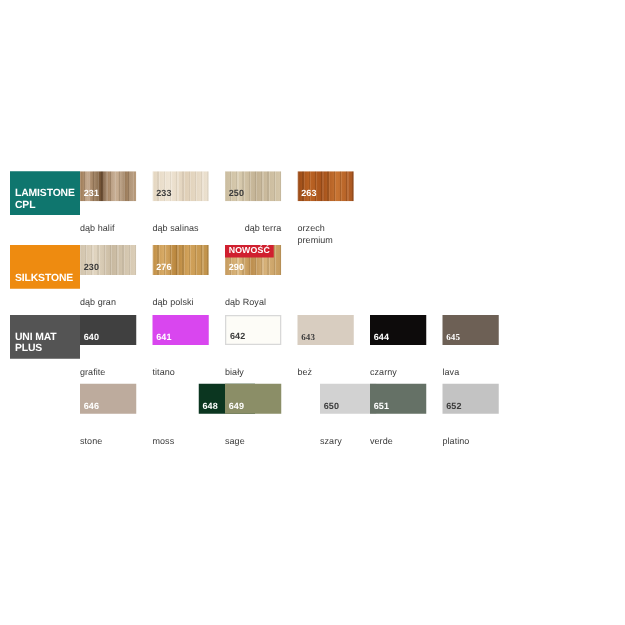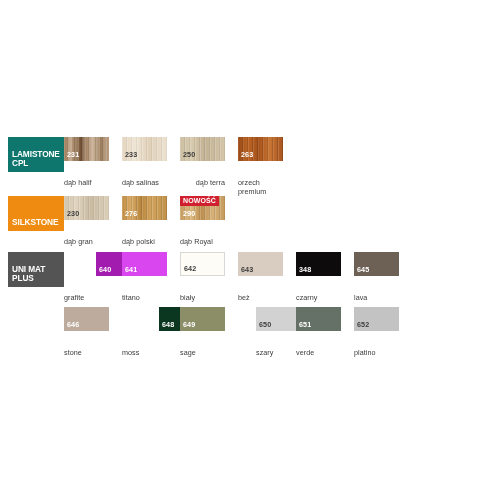--- a/index.html
+++ b/index.html
@@ -231,51 +231,51 @@
         <div class="chip">
           <div class="grain g-royal"></div>
           <div class="badge">NOWOŚĆ</div>
           <div class="code light">290</div>
         </div>
         <div class="name">dąb Royal</div>
       </div>
     </div>
     <div class="row" style="top: 252px; left: 64px; width: 348px;">
       <div class="cell" style="left: 0px;">
-        <div class="chip" style="background: #a21caf; margin-left: 32px;">
+        <div class="chip" style="background: #404040;">
           <div class="code light">640</div>
         </div>
         <div class="name">grafite</div>
       </div>
       <div class="cell" style="left: 58px;">
         <div class="chip" style="background: #d946ef;">
           <div class="code light">641</div>
         </div>
         <div class="name">titano</div>
       </div>
       <div class="cell" style="left: 116px;">
         <div class="chip bordered" style="background: rgb(253, 252, 247);">
           <div class="code dark">642</div>
         </div>
         <div class="name">biały</div>
       </div>
       <div class="cell" style="left: 174px;">
-        <div class="chip" style="background: rgb(216, 205, 192);">
+        <div class="chip" style="background: rgb(216, 205, 192); font-family: Liberation Serif, serif;">
           <div class="code dark">643</div>
         </div>
         <div class="name">beż</div>
       </div>
       <div class="cell" style="left: 232px;">
         <div class="chip" style="background: rgb(13, 11, 11);">
-          <div class="code light">348</div>
+          <div class="code light">644</div>
         </div>
         <div class="name">czarny</div>
       </div>
       <div class="cell" style="left: 290px;">
-        <div class="chip" style="background: rgb(109, 96, 85);">
+        <div class="chip" style="background: rgb(109, 96, 85); font-family: Liberation Serif, serif;">
           <div class="code light">645</div>
         </div>
         <div class="name">lava</div>
       </div>
     </div>
     <div class="row" style="top: 307px; left: 64px; width: 348px;">
       <div class="cell" style="left: 0px;">
         <div class="chip" style="background: rgb(189, 171, 157);">
           <div class="code light">646</div>
         </div>

